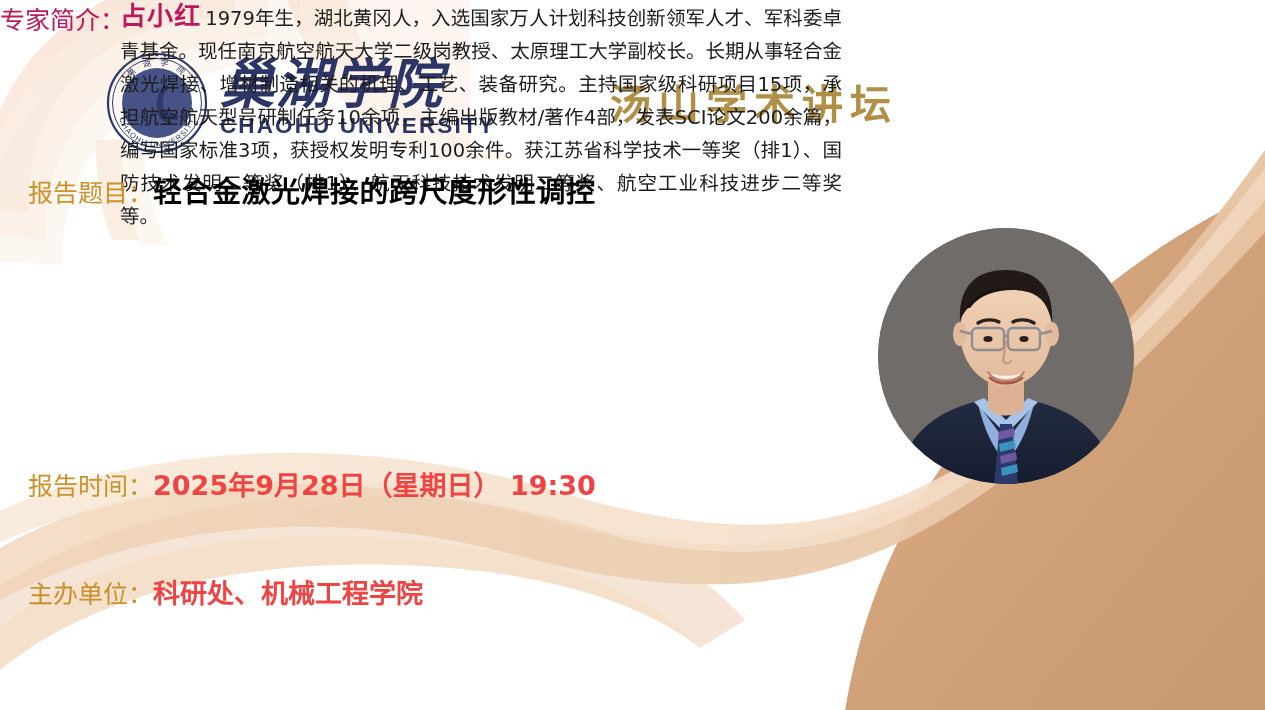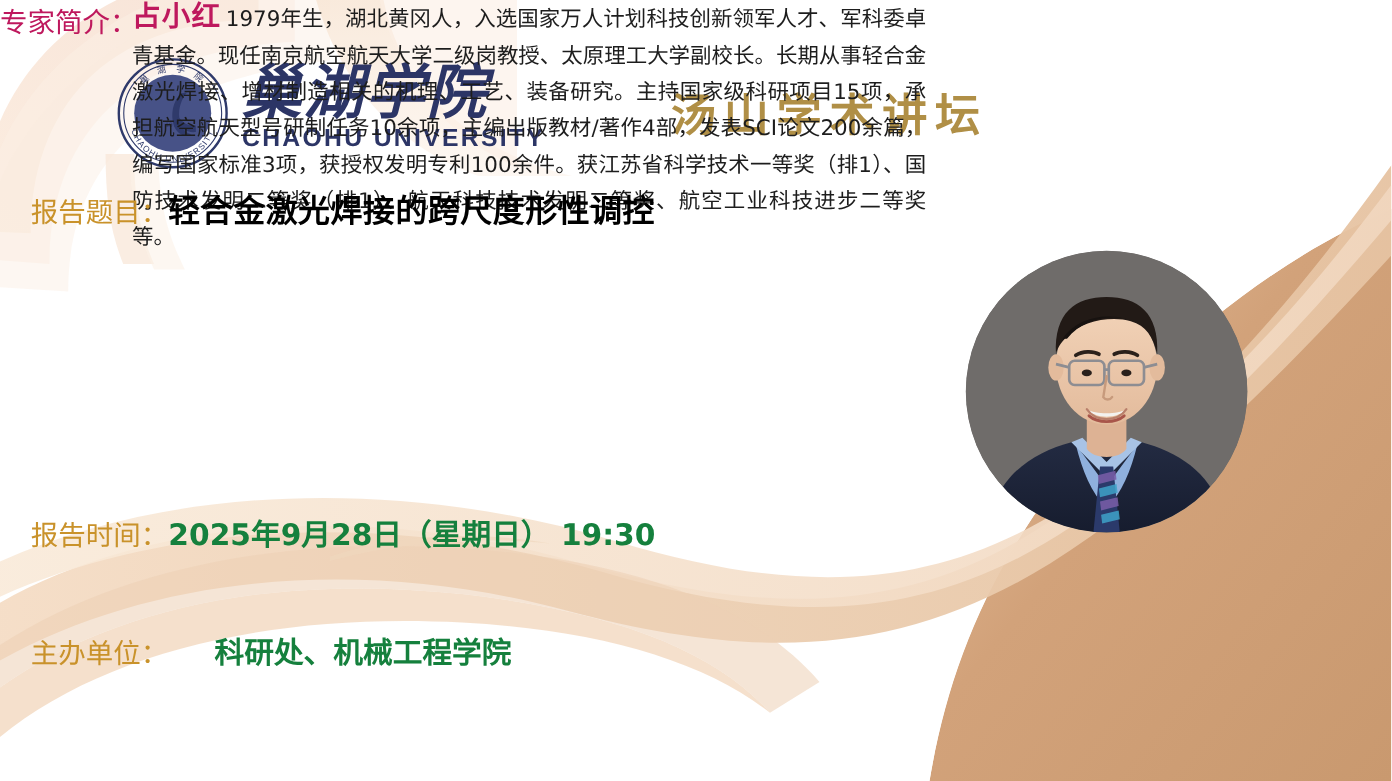--- a/index.html
+++ b/index.html
@@ -145,21 +145,21 @@
 
   .label {
     color: #c9922a;
     font-weight: 400;
     font-size: 25px;
     font-family: "DejaVu Sans", "Liberation Sans", sans-serif;
     flex: 0 0 auto;
   }
 
   .value-strong {
-    color: #15803d;
+    color: #ef4444;
     font-weight: 700;
     font-size: 27px;
     font-family: "DejaVu Sans", "Liberation Sans", sans-serif;
   }
 
   
   #row-title { left: 28px; top: 168px; }
   #row-title .label { font-size: 25px; }
   #title-text { font-size: 29px; font-weight: 700; color: #000000; letter-spacing: 0.5px; }
 
@@ -186,21 +186,21 @@
     font-size: 26px;
     font-weight: 700;
     color: #be185d;
     letter-spacing: 1px;
     margin-right: 4px;
   }
 
   
   #row-time  { left: 28px; top: 464px; }
   #row-place { left: 28px; top: 518px; }
-  #row-host  { left: 28px; top: 572px; gap: 42px; }
+  #row-host  { left: 28px; top: 572px; }
 
   
   #portrait {
     position: absolute;
     left: 878px;
     top: 228px;
     width: 256px;
     height: 256px;
     border-radius: 50%;
     overflow: hidden;

